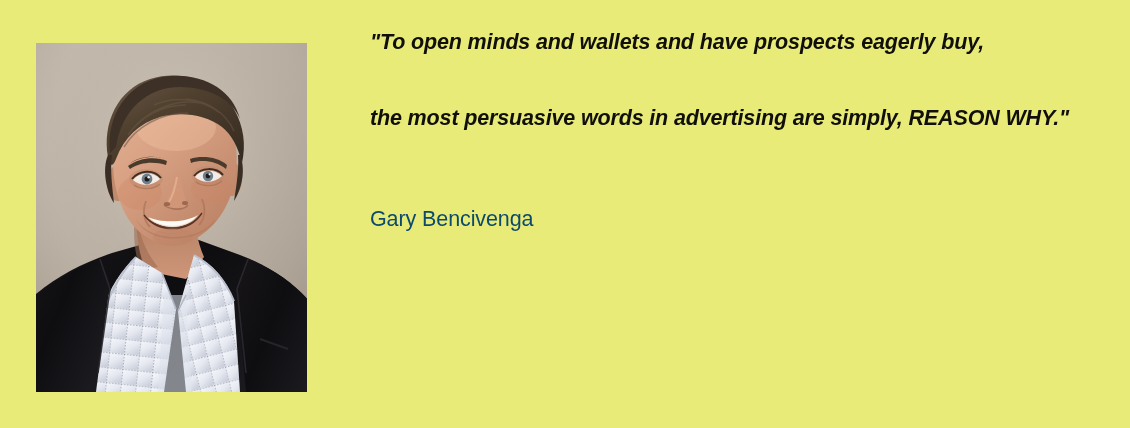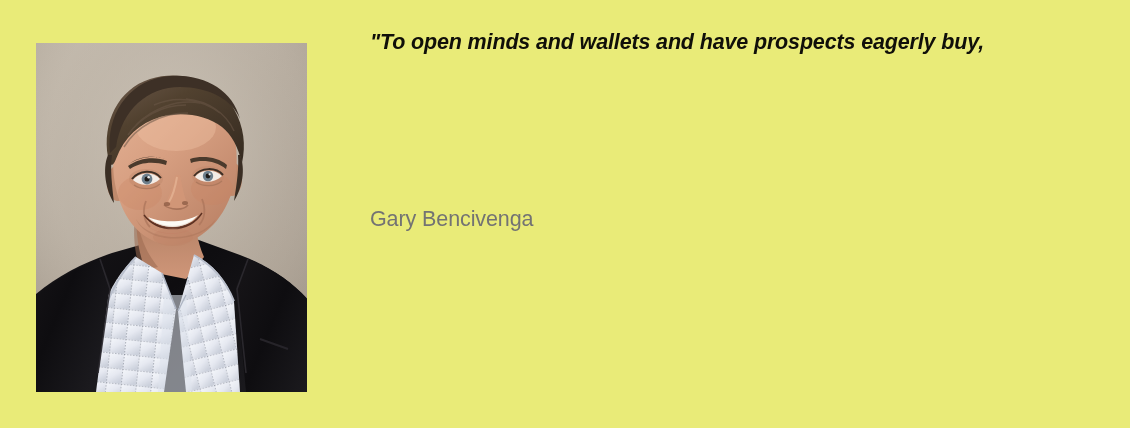--- a/index.html
+++ b/index.html
@@ -262,17 +262,18 @@
 
         <path d="M100 176 C112 198 160 202 180 176
                  C168 200 112 204 100 176 Z" fill="#a06d52" opacity="0.35"></path>
       </g>
     </svg>
   </div>
 
   <div id="text-column">
     <div id="quote-part-1" class="quote-line" style="color: rgb(16, 15, 9);">"To open minds and wallets and have prospects eagerly buy,</div>
 
-
-    <div id="attribution" style="color: #737373;">Gary Bencivenga</div>
+    <div id="quote-part-2" class="quote-line" style="color: rgb(16, 15, 9);">the most persuasive words in advertising are simply, REASON WHY."</div>
+
+    <div id="attribution" style="color: #0c4a6e;">Gary Bencivenga</div>
   </div>
 
 </div>
 
 </body></html>

